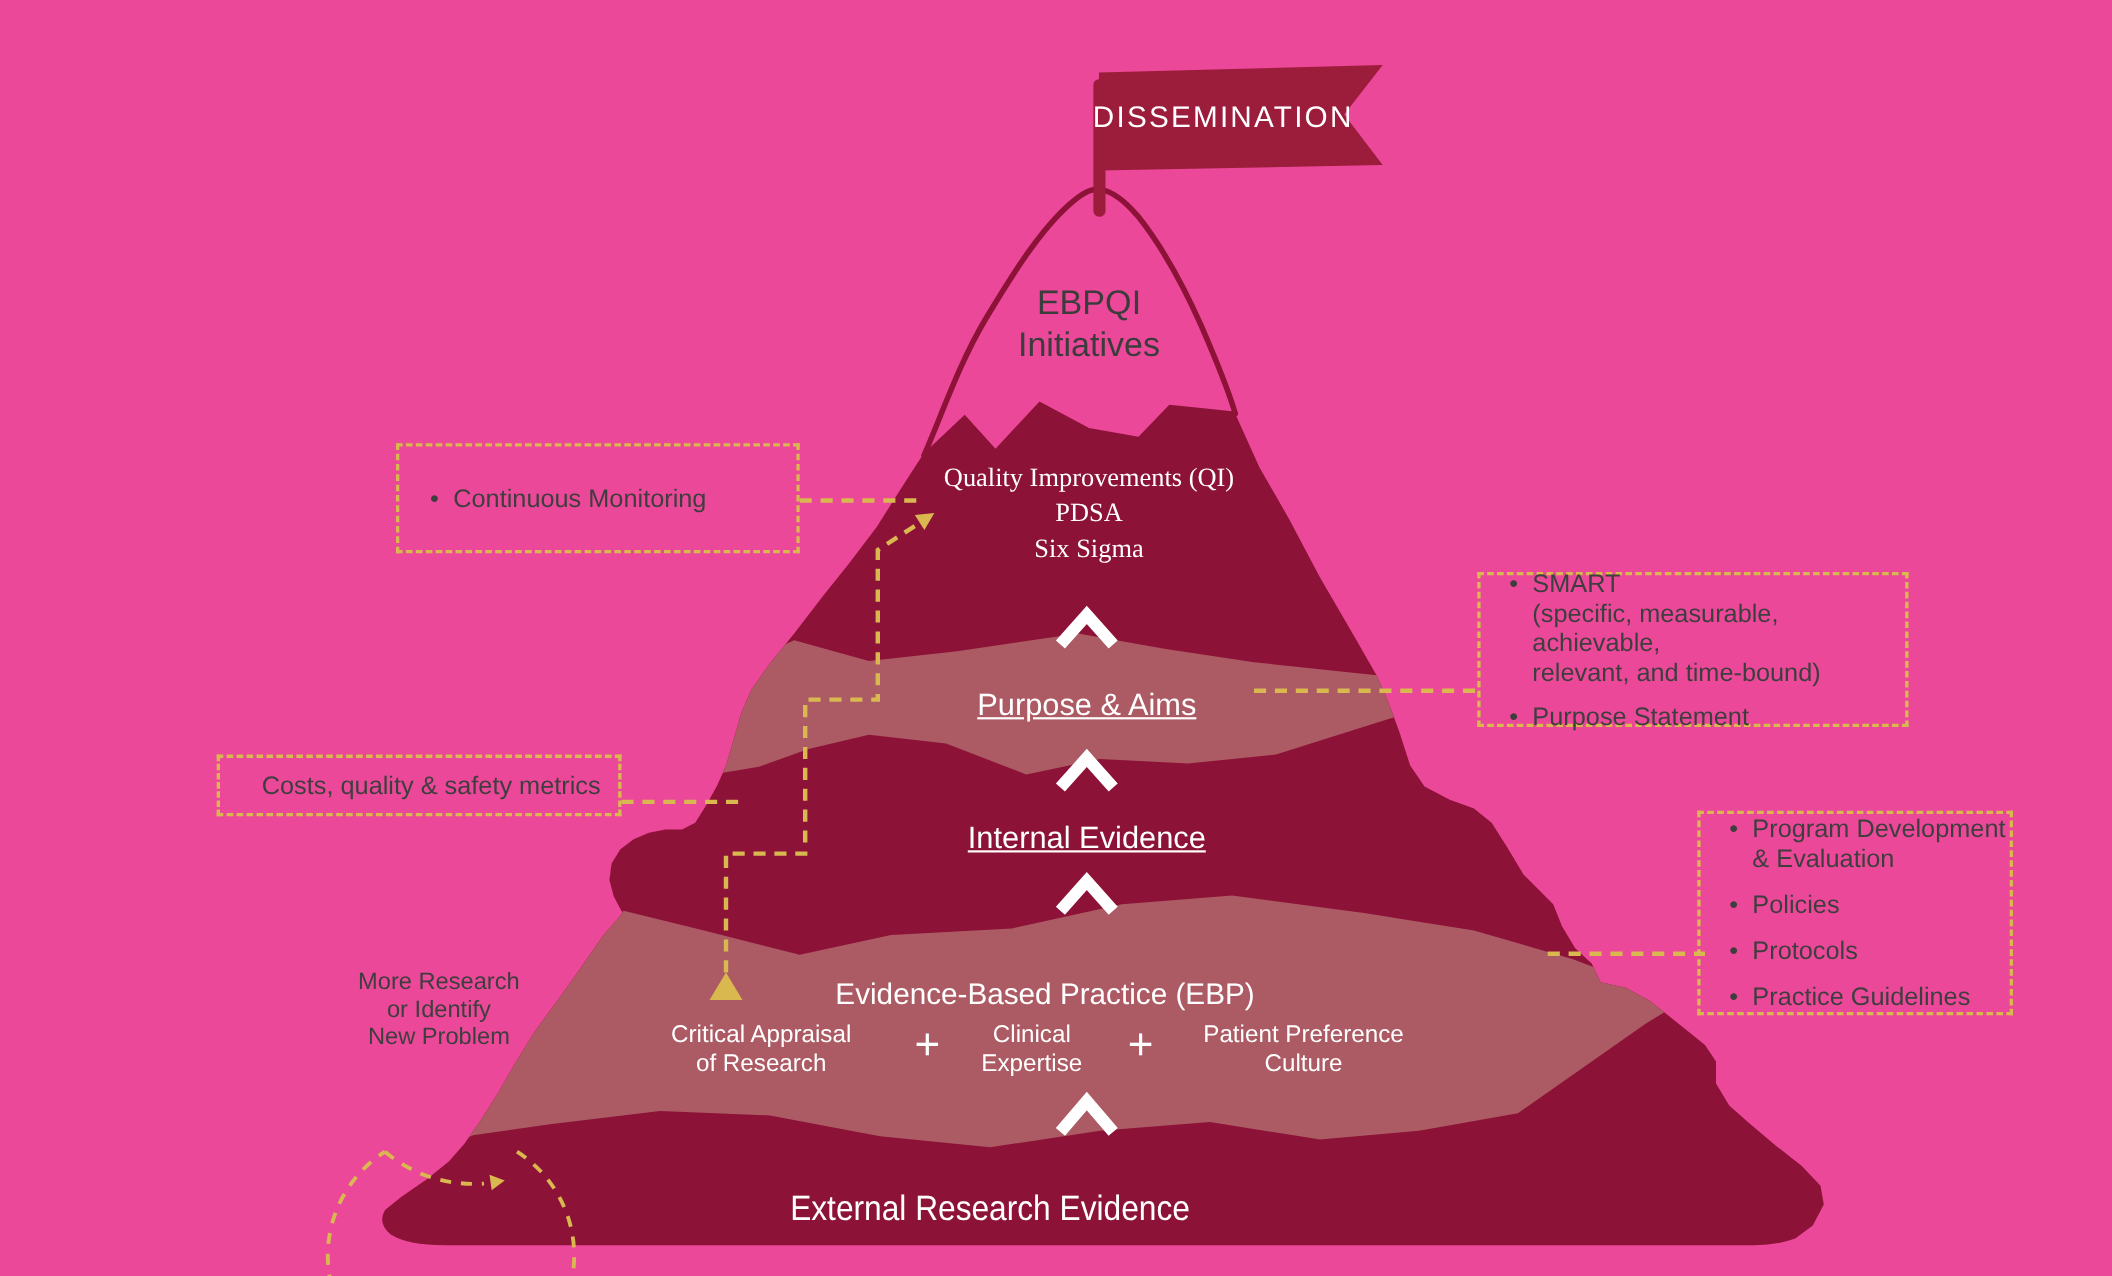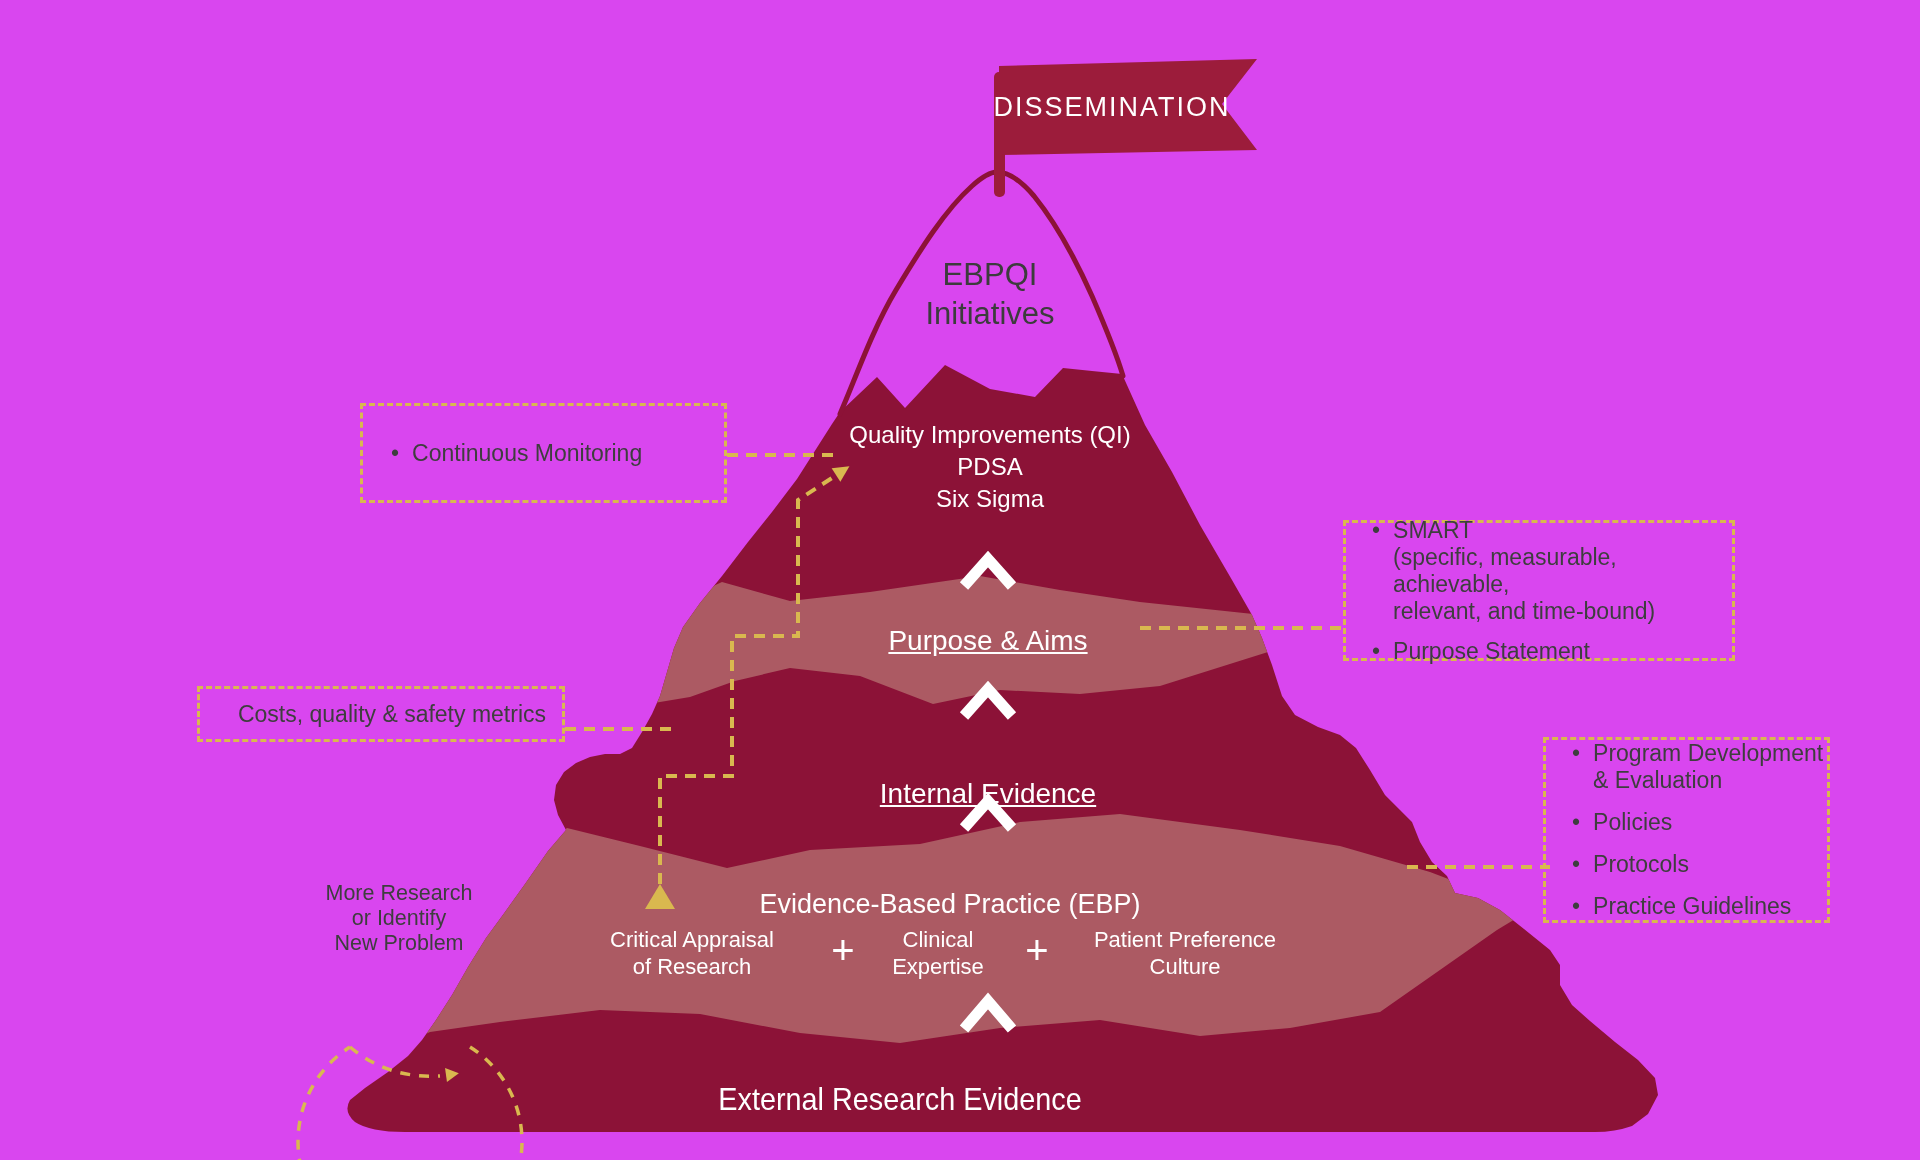--- a/index.html
+++ b/index.html
@@ -4,21 +4,21 @@
 <style>
   :root{
     --maroon:#8C1237;
     --band:#AC5A63;
     --flag:#9C1C3B;
     --gold:#D9B84F;
     --tdark:#3E3E3E;
   }
   html,body{margin:0;padding:0;background:#fff;}
   .stage{
-    position:relative;width:1920px;height:1160px;background:#d946ef;overflow:hidden;
+    position:relative;width:1920px;height:1160px;background:#ec4899;overflow:hidden;
     font-family:"Liberation Sans", sans-serif;
   }
   .stage svg{position:absolute;left:0;top:0;}
   .abs{position:absolute;}
   .ctr{transform:translate(-50%,-50%);text-align:center;}
   .ml{white-space:pre-line;}
   .flag-label{font-size:27px;letter-spacing:2px;color:#fff;white-space:nowrap;}
   .peak-title{font-size:31px;line-height:39px;color:#3C3C3C;white-space:pre-line;}
   .qi-col{transform:translateX(-50%);text-align:center;}
   .qi-line{font-size:24px;line-height:32px;color:#fff;white-space:nowrap;}
@@ -106,28 +106,28 @@
     <path fill="none" stroke-width="3.5" stroke-dasharray="10 9" d="M 470 1047 A 112 112 0 1 1 350 1047" stroke="#D9B84F"></path>
     <path fill="none" stroke-width="3.5" stroke-dasharray="10 9" d="M 350 1047 C 375 1068 405 1078 440 1076" stroke="#D9B84F"></path>
     <polygon points="0,-7 13,0 0,7" transform="translate(446,1075) rotate(-8)" fill="#D9B84F"></polygon>
   </svg>
 
   <div class="abs ctr flag-label" style="left:1112px;top:107px;">DISSEMINATION</div>
 
   <div class="abs ctr peak-title" style="left:990px;top:294px;">EBPQI
 Initiatives</div>
 
-  <div class="abs qi-col" style="left:990px;top:419px;">
+  <div class="abs qi-col" style="left:990px;top:419px;font-family:Liberation Serif, serif;">
     <div class="qi-line">Quality Improvements (QI)</div>
     <div class="qi-line">PDSA</div>
     <div class="qi-line">Six Sigma</div>
   </div>
 
   <div class="abs ctr band-label" style="left:988px;top:641px;">Purpose &amp; Aims</div>
-  <div class="abs ctr band-label" style="left:988px;top:794px;text-align:center;">Internal Evidence</div>
+  <div class="abs ctr band-label" style="left:988px;top:762px;text-align:center;">Internal Evidence</div>
   <div class="abs ctr ebp-title" style="left:950px;top:904px;">Evidence-Based Practice (EBP)</div>
 
   <div class="abs ctr ebp-comp ml" style="left:692px;top:953px;">Critical Appraisal
 of Research</div>
   <div class="abs ctr plus" style="left:843px;top:950px;">+</div>
   <div class="abs ctr ebp-comp ml" style="left:938px;top:953px;">Clinical
 Expertise</div>
   <div class="abs ctr plus" style="left:1037px;top:950px;">+</div>
   <div class="abs ctr ebp-comp ml" style="left:1185px;top:953px;">Patient Preference
 Culture</div>

